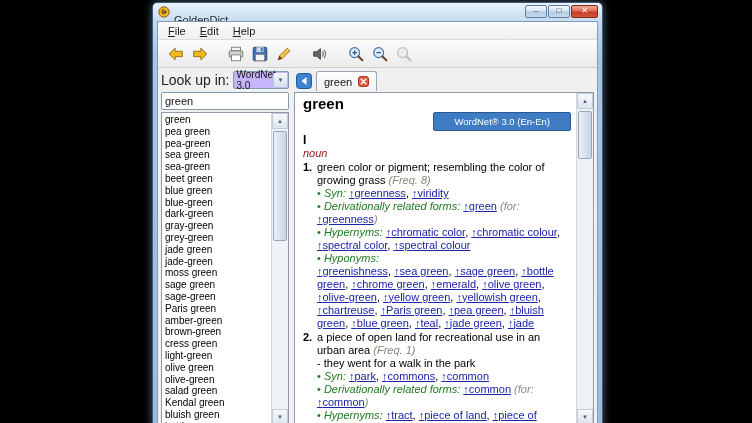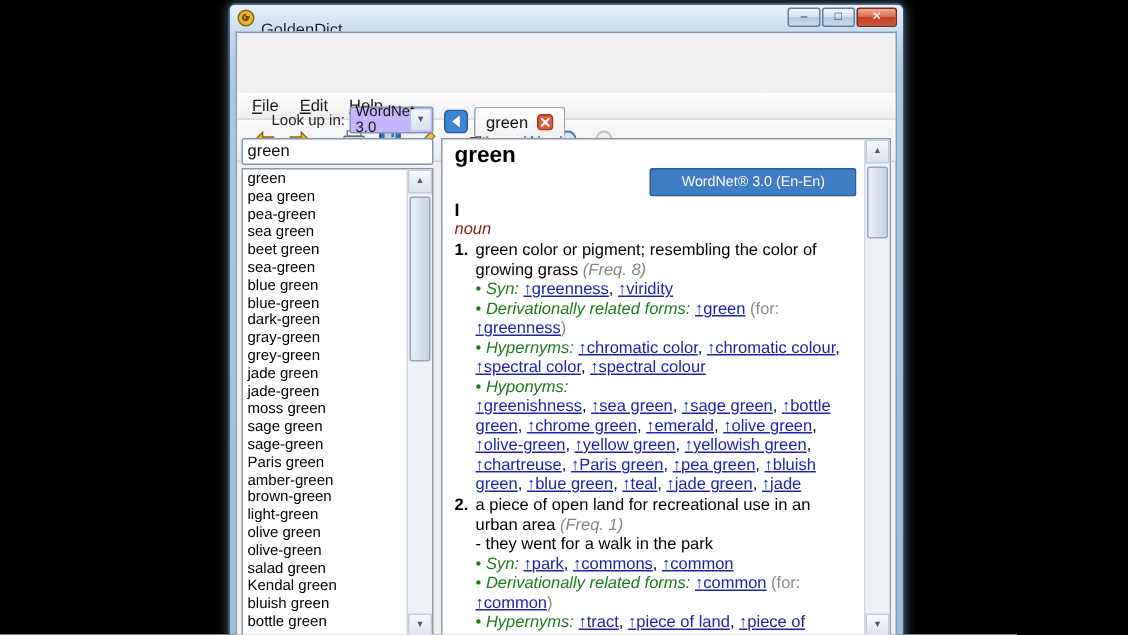--- a/index.html
+++ b/index.html
@@ -28,39 +28,39 @@
     width:27px; color:#fff; border-color:#7e2a18;
     background:linear-gradient(180deg,#f0a896,#dd6a4e 48%,#c23f22 52%,#d25638);
   }
   .client {
     position:absolute; left:4px; right:4px; top:18px; bottom:0;
     background:#f0f0f0; border:1px solid #7f9cb8; border-bottom:none; overflow:hidden;
   }
   
   .menubar {
     height:17px; display:flex; align-items:center; padding:0 3px;
-    background:linear-gradient(180deg,#fdfdfd,#efefef); border-bottom:1px solid #dcdcdc;margin-top:40px;
+    background:linear-gradient(180deg,#fdfdfd,#efefef); border-bottom:1px solid #dcdcdc;
   }
   .menu-item { font-size:11px; padding:1px 7px; color:#1a1a1a; }
   .toolbar {
     height:27px; display:flex; align-items:center; padding:0 7px; gap:2px;
     background:linear-gradient(180deg,#fbfbfb,#ebebeb); border-bottom:1px solid #d0d0d0;
   }
   .tool-btn { width:22px; height:22px; display:flex; align-items:center; justify-content:center; border-radius:2px; }
   .tool-btn.disabled { opacity:.45; }
   .tool-icon svg { width:18px; height:18px; display:block; }
   .tool-spacer { width:10px; height:20px; }
   
   .main {
     position:absolute; left:0; right:0; top:45px; bottom:0;
     display:grid; grid-template-columns:128px 1fr; grid-template-rows:22px 1fr;
     column-gap:5px; row-gap:1px; padding:2px 3px; box-sizing:border-box;
   }
   .lookup-bar { display:flex; align-items:center; gap:3px; }
-  .lookup-label { font-size:10px; color:#222; white-space:nowrap;margin-left:20px; }
+  .lookup-label { font-size:14px; color:#222; white-space:nowrap; }
   .combo {
     flex:1; height:18px; border:1px solid #8399b0; border-radius:2px; background:#c4b5fd;
     display:flex; align-items:center; position:relative; padding-left:3px; box-sizing:border-box;
   }
   .combo-text { font-size:10px; color:#111; }
   .combo-arrow {
     position:absolute; right:1px; top:1px; bottom:1px; width:13px;
     background:linear-gradient(180deg,#f3f7fb,#d5e1ee); border-left:1px solid #b8c6d6;
     display:flex; align-items:center; justify-content:center; font-size:6px; color:#47586a;
   }
@@ -109,21 +109,21 @@
   }
   .section-label { font-weight:bold; font-size:12px; }
   .pos-label { font-style:italic; color:#8b1a1a; }
   .sense { position:relative; padding-left:14px; margin-top:1px; }
   .sense-num { position:absolute; left:0; top:0; font-weight:bold; }
   .freq { font-style:italic; color:#7f8a7a; }
   .example { color:#000; }
   .bullet { color:#1e7a1e; }
   .rel-label { font-style:italic; color:#1e7a1e; }
   .lnk { color:#1c24a8;text-decoration:underline; }
-  .for-text { color:#8a8a8a; }
+  .for-text { color:#8a8a8a;font-style:italic; }
 </style>
 </head>
 <body>
 
 <div class="window">
   <div class="titlebar">
     <span class="app-icon">
       <svg viewBox="0 0 12 12">
           <circle cx="6" cy="6" r="5.2" fill="#f0b428" stroke="#8a6410"></circle>
           <path d="M8.5 5.3 H6.2 V6.6 H7.3 A1.8 1.8 0 1 1 6.1 3.9" fill="none" stroke="#6b4a08" stroke-width="1.2"></path>
@@ -255,35 +255,36 @@
       </div>
 
       <div class="left-col">
         <input class="search-input" type="text" value="green" style="">
         <div class="word-list-box">
           <div class="word-list">
               <div class="word-item">green</div>
               <div class="word-item">pea green</div>
               <div class="word-item">pea-green</div>
               <div class="word-item">sea green</div>
+              <div class="word-item">sea-green</div>
               <div class="word-item">beet green</div>
-              <div class="word-item">sea-green</div>
               <div class="word-item">blue green</div>
               <div class="word-item">blue-green</div>
               <div class="word-item">dark-green</div>
               <div class="word-item">gray-green</div>
               <div class="word-item">grey-green</div>
               <div class="word-item">jade green</div>
               <div class="word-item">jade-green</div>
               <div class="word-item">moss green</div>
               <div class="word-item">sage green</div>
               <div class="word-item">sage-green</div>
               <div class="word-item">Paris green</div>
               <div class="word-item">amber-green</div>
               <div class="word-item">brown-green</div>
+              <div class="word-item">cress green</div>
               <div class="word-item">light-green</div>
               <div class="word-item">olive green</div>
               <div class="word-item">olive-green</div>
               <div class="word-item">salad green</div>
               <div class="word-item">Kendal green</div>
               <div class="word-item">bluish green</div>
               <div class="word-item">bottle green</div>
             </div>
           <div class="vscroll">
             <div class="scroll-btn up">▲</div>

